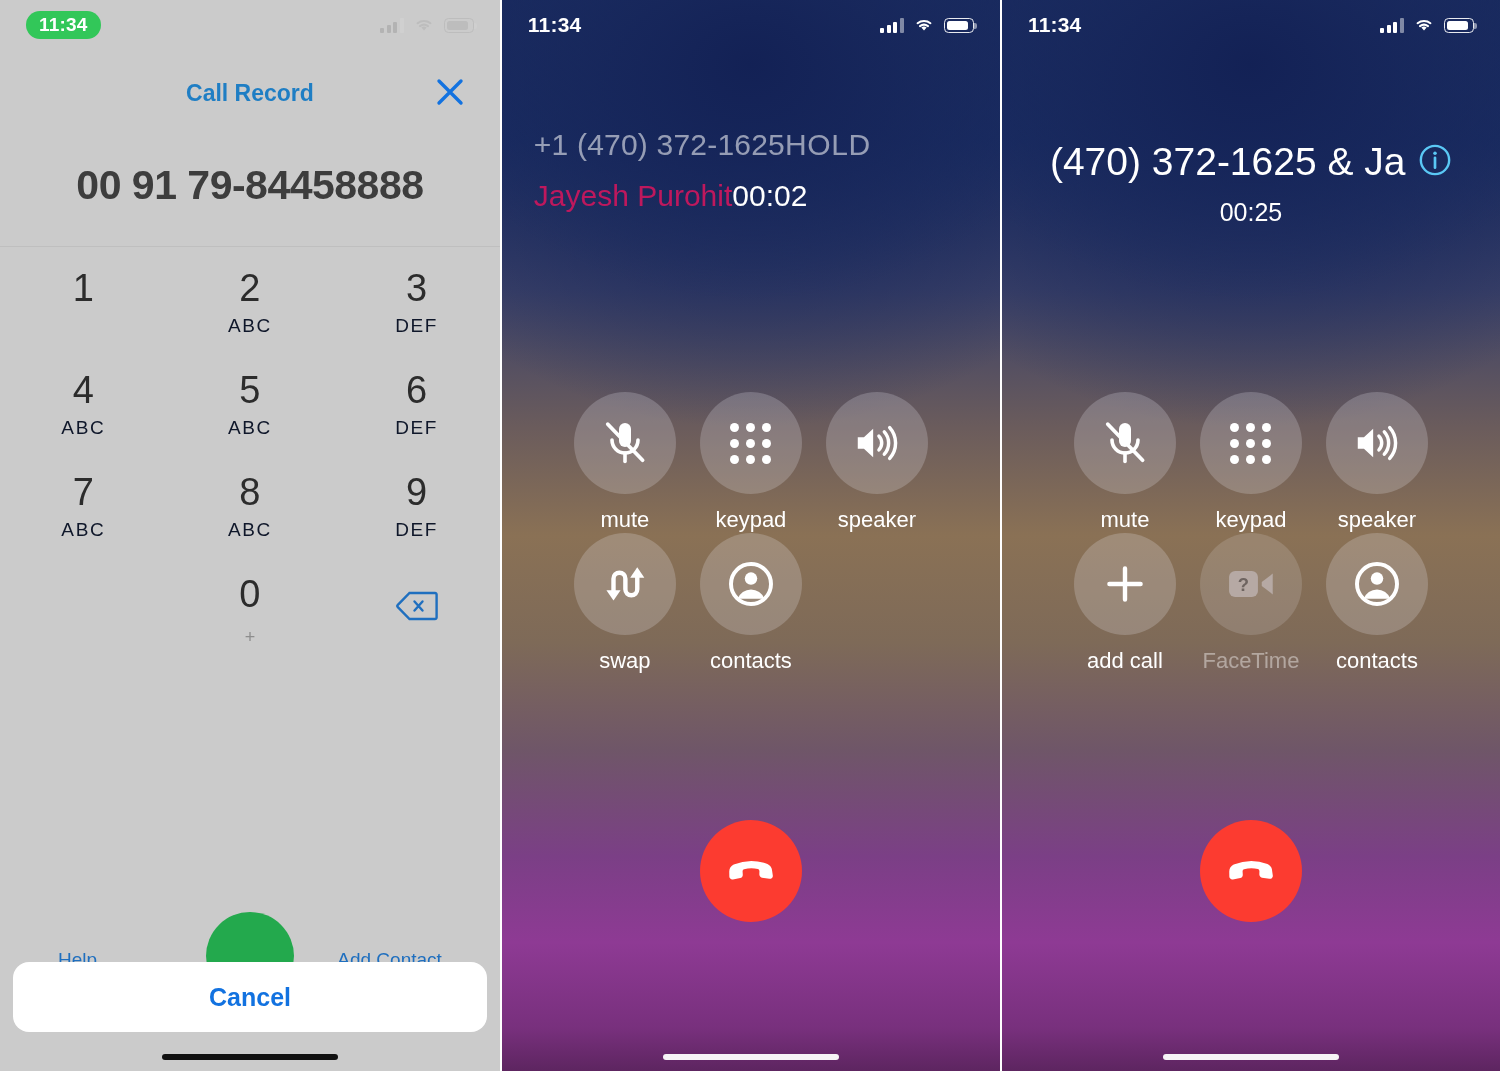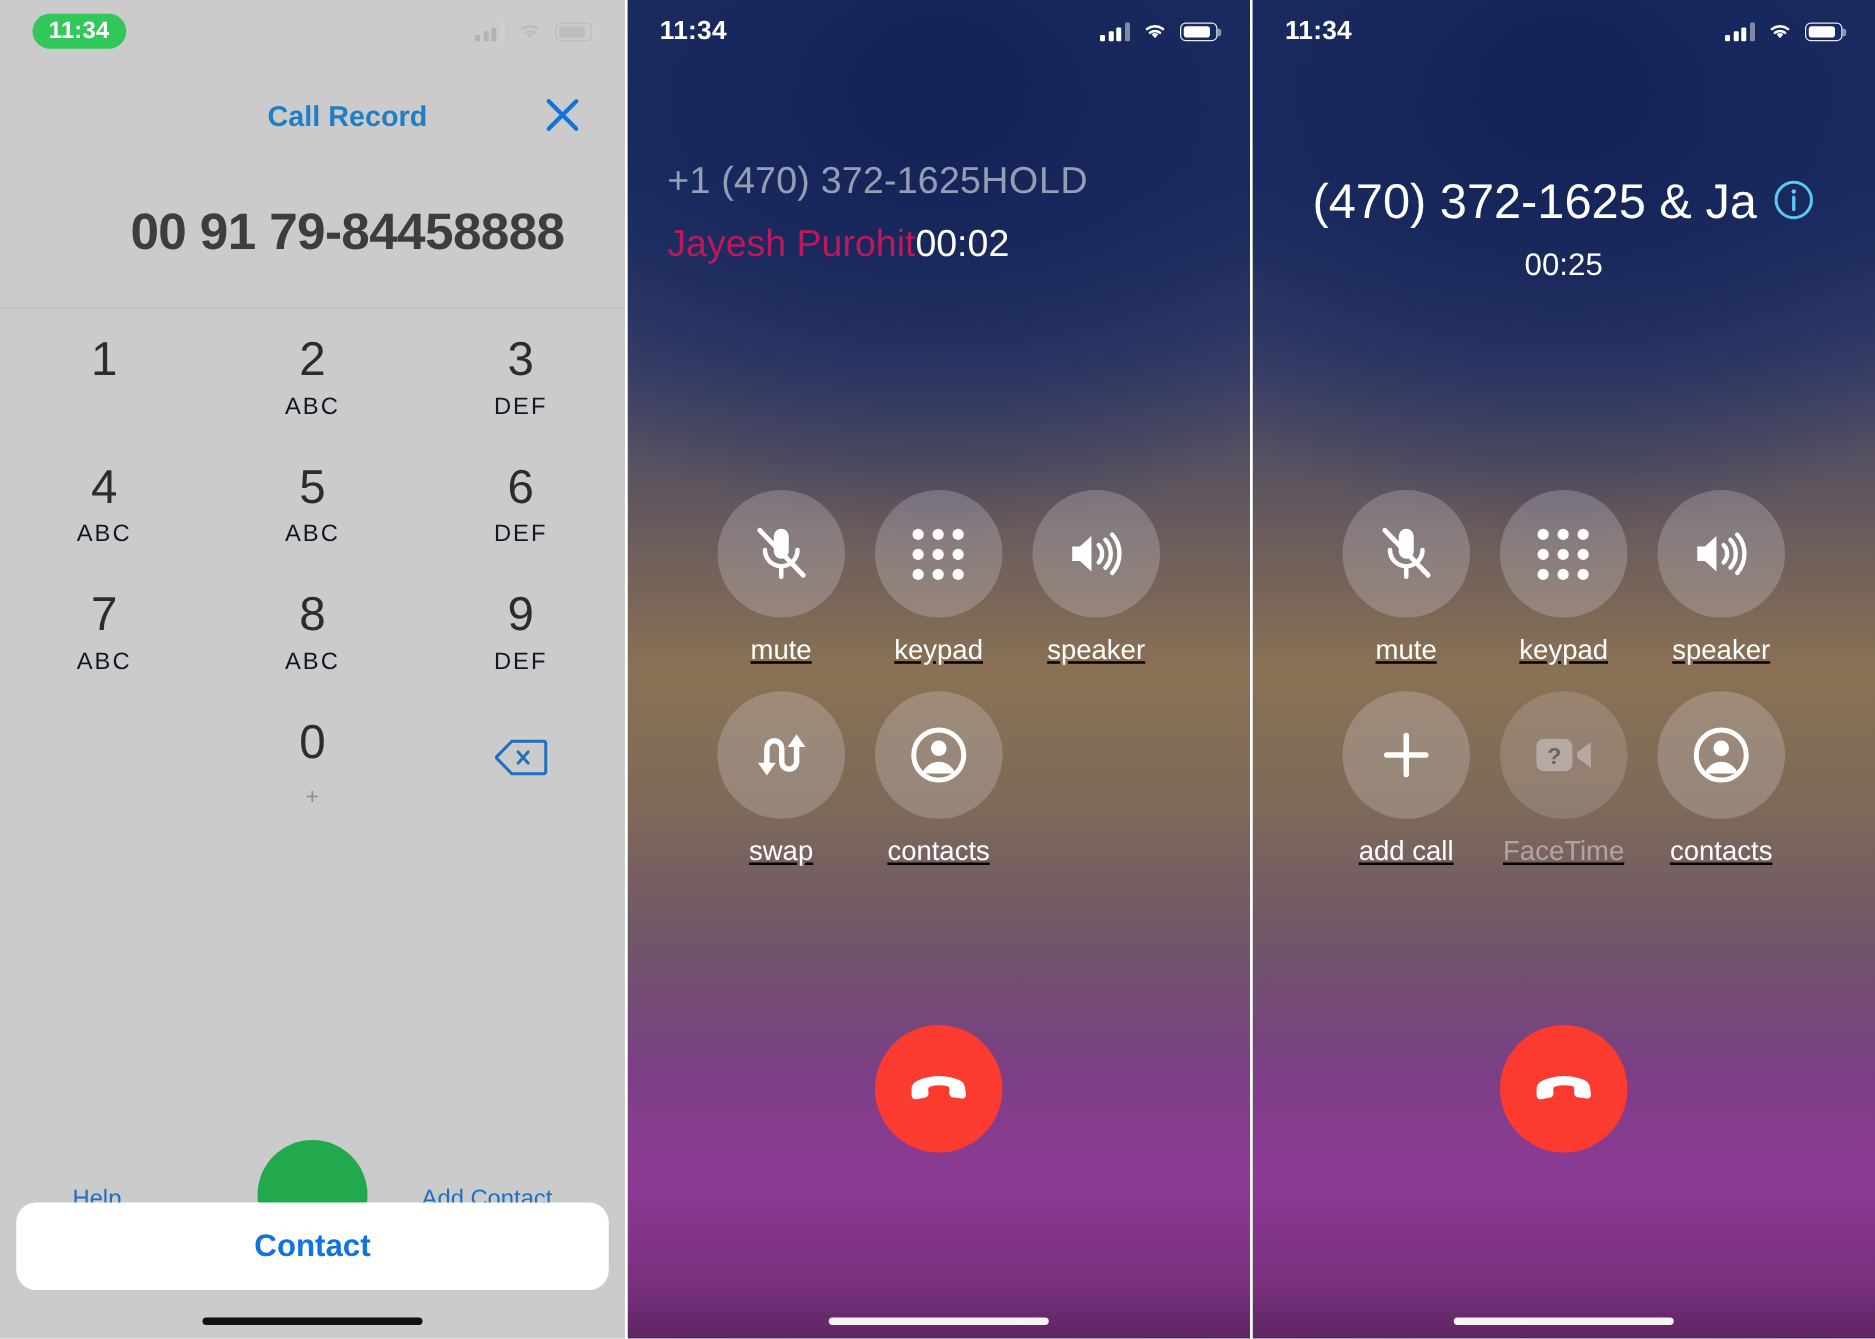--- a/index.html
+++ b/index.html
@@ -51,21 +51,21 @@
   .w .batt span { background: #ffffff; }
   .batt:after {
     content: ""; position: absolute; right: -4px; top: 4.5px;
     width: 2.5px; height: 6px; border-radius: 0 2px 2px 0;
   }
   .g .batt:after { background: #cfcfcf; }
   .w .batt:after { background: rgba(255,255,255,.5); }
 
   
   .p1 { background: #cbcbcb; }
-  .p1-head { position: absolute; top: 50px; left: 0; width: 100%; height: 196px; padding-left: 28px; }
+  .p1-head { position: absolute; top: 50px; left: 0; width: 100%; height: 196px; }
   .p1-title {
     position: absolute; top: 30px; width: 100%; text-align: center;
     font-size: 23px; font-weight: bold; color: #1f7ec4;
   }
   .p1-close {
     position: absolute; top: 22px; right: 30px;
     width: 40px; height: 40px; cursor: pointer;
   }
   .p1-number {
     position: absolute; top: 112px; width: 100%; text-align: center;
@@ -149,23 +149,22 @@
   .call-head-solo { position: absolute; top: 140px; left: 0; width: 100%; z-index: 20; text-align: center; }
   .chs-title {
     font-size: 39px; color: #ffffff; white-space: nowrap; overflow: hidden;
     display: inline-block; max-width: 400px; text-overflow: clip; vertical-align: middle;
   }
   .chs-info { display: inline-block; vertical-align: middle; margin-left: 8px; cursor: pointer; }
   .chs-timer { font-size: 25px; color: #ffffff; margin-top: 14px; }
 
   .grid {
     position: absolute; top: 392px; left: 0; width: 100%; z-index: 20;
-    display: grid; grid-template-columns: repeat(3, 1fr); row-gap: 20px;
+    display: grid; grid-template-columns: repeat(3, 1fr); 
     padding: 0 60px;
-    text-decoration: underline;
   }
   .gcell { display: flex; flex-direction: column; align-items: center; cursor: pointer; }
   .gbtn {
     width: 102px; height: 102px; border-radius: 50%;
     background: rgba(235,235,245,.22);
     display: flex; align-items: center; justify-content: center;
   }
   .gcell.disabled { cursor: default; }
   .gcell.disabled .gbtn { background: rgba(235,235,245,.16); }
   .glabel { margin-top: 13px; font-size: 22px; color: #ffffff; }
@@ -268,21 +267,21 @@
         </svg>
       </div>
     </div>
 
     <div class="p1-callbtn"></div>
     <div class="p1-help">Help</div>
     <div class="p1-addcontact">Add Contact</div>
 
 
     <div class="sheet sheet-cancel">
-      <span class="lbl">Contact</span>
+      <span class="lbl">Cancel</span>
     </div>
 
     <div class="home-ind dark"></div>
   </div>
 
   <div class="panel p2">
     <div class="callbg"></div>
 
     <div class="statusbar w">
       <div class="sb-time light">11:34</div>

